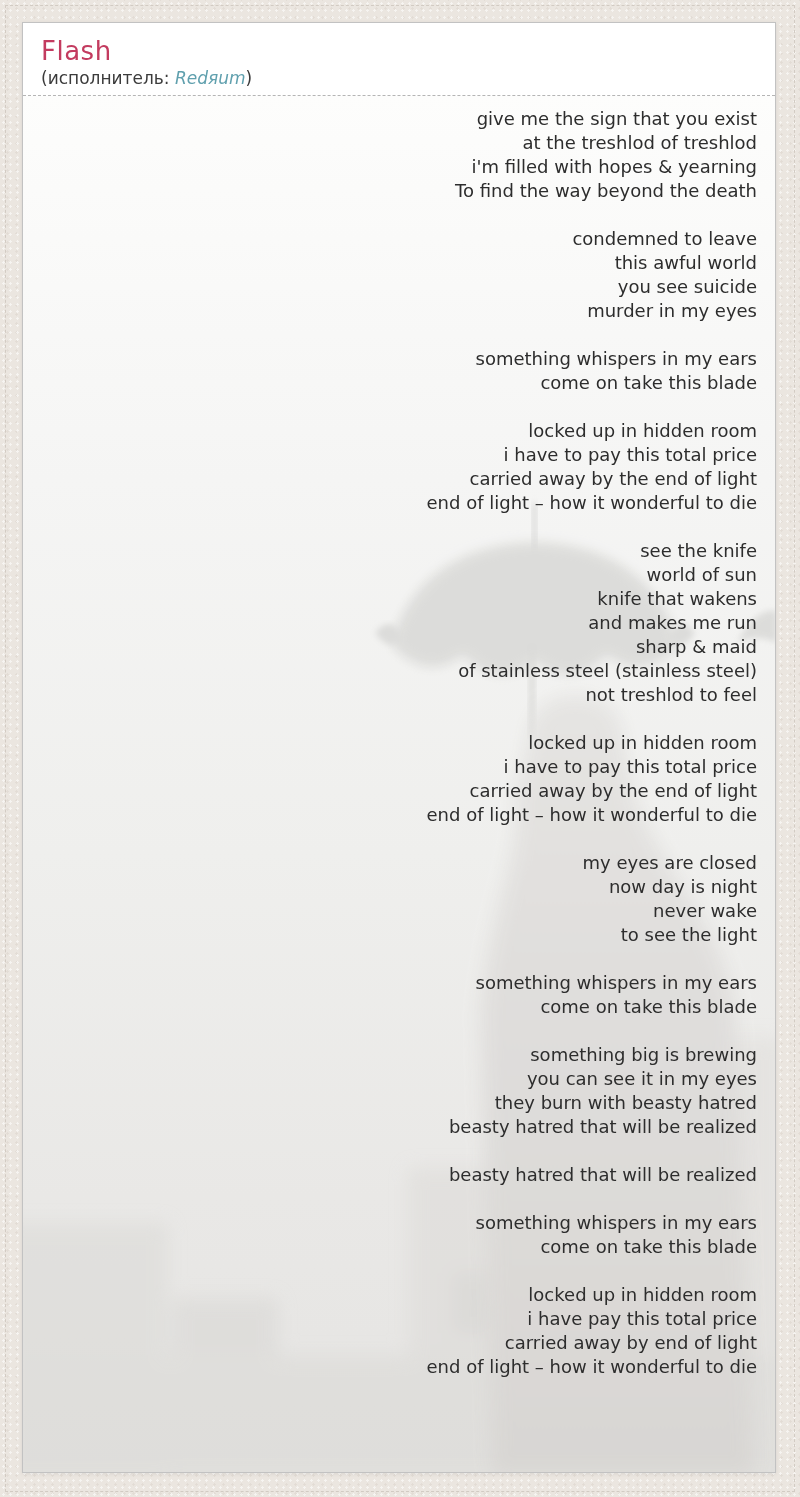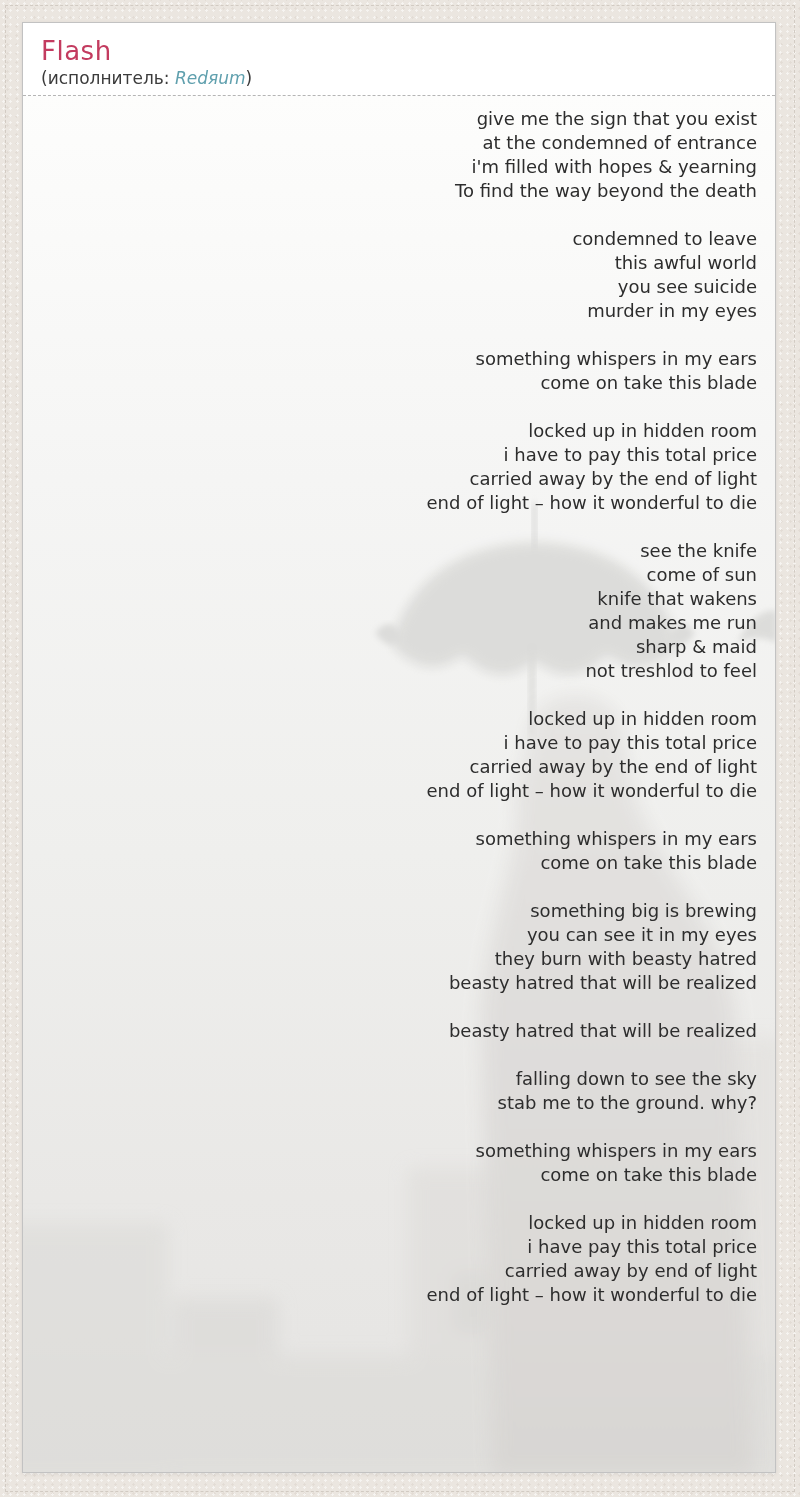--- a/index.html
+++ b/index.html
@@ -148,21 +148,21 @@
   </div>
 
   <div class="header">
     <h1 class="title" style="color: rgb(195, 59, 95);">Flash</h1>
     <div class="subtitle"><span>(исполнитель: </span><a class="artist-link" style="color: rgb(96, 160, 174);">Redяum</a><span>)</span></div>
   </div>
 
   <div class="lyrics" style="color: rgb(45, 45, 45);">
       <div class="stanza">
         <div class="line">give me the sign that you exist</div>
-        <div class="line"> at the condemned of entrance</div>
+        <div class="line"> at the treshlod of treshlod</div>
         <div class="line"> i'm filled with hopes &amp; yearning</div>
         <div class="line"> To find the way beyond the death</div>
       </div>
       <div class="stanza">
         <div class="line">condemned to leave</div>
         <div class="line"> this awful world</div>
         <div class="line"> you see suicide</div>
         <div class="line"> murder in my eyes</div>
       </div>
       <div class="stanza">
@@ -170,50 +170,53 @@
         <div class="line"> come on take this blade</div>
       </div>
       <div class="stanza">
         <div class="line">locked up in hidden room</div>
         <div class="line"> i have to pay this total price</div>
         <div class="line"> carried away by the end of light</div>
         <div class="line"> end of light – how it wonderful to die</div>
       </div>
       <div class="stanza">
         <div class="line">see the knife</div>
-        <div class="line"> come of sun</div>
+        <div class="line"> world of sun</div>
         <div class="line"> knife that wakens</div>
         <div class="line"> and makes me run</div>
         <div class="line"> sharp &amp; maid</div>
+        <div class="line"> of stainless steel (stainless steel)</div>
         <div class="line"> not treshlod to feel</div>
       </div>
       <div class="stanza">
         <div class="line">locked up in hidden room</div>
         <div class="line"> i have to pay this total price</div>
         <div class="line"> carried away by the end of light</div>
         <div class="line"> end of light – how it wonderful to die</div>
       </div>
       <div class="stanza">
+        <div class="line">my eyes are closed</div>
+        <div class="line"> now day is night</div>
+        <div class="line"> never wake</div>
+        <div class="line"> to see the light</div>
+      </div>
+      <div class="stanza">
         <div class="line">something whispers in my ears</div>
         <div class="line"> come on take this blade</div>
       </div>
       <div class="stanza">
         <div class="line">something big is brewing</div>
         <div class="line"> you can see it in my eyes</div>
         <div class="line"> they burn with beasty hatred</div>
         <div class="line"> beasty hatred that will be realized</div>
       </div>
       <div class="stanza">
         <div class="line">beasty hatred that will be realized</div>
       </div>
       <div class="stanza">
-        <div class="line">falling down to see the sky</div>
-        <div class="line"> stab me to the ground. why?</div>
-      </div>
-      <div class="stanza">
         <div class="line">something whispers in my ears</div>
         <div class="line"> come on take this blade</div>
       </div>
       <div class="stanza">
         <div class="line">locked up in hidden room</div>
         <div class="line"> i have pay this total price</div>
         <div class="line"> carried away by end of light</div>
         <div class="line"> end of light – how it wonderful to die</div>
       </div>
     </div>

